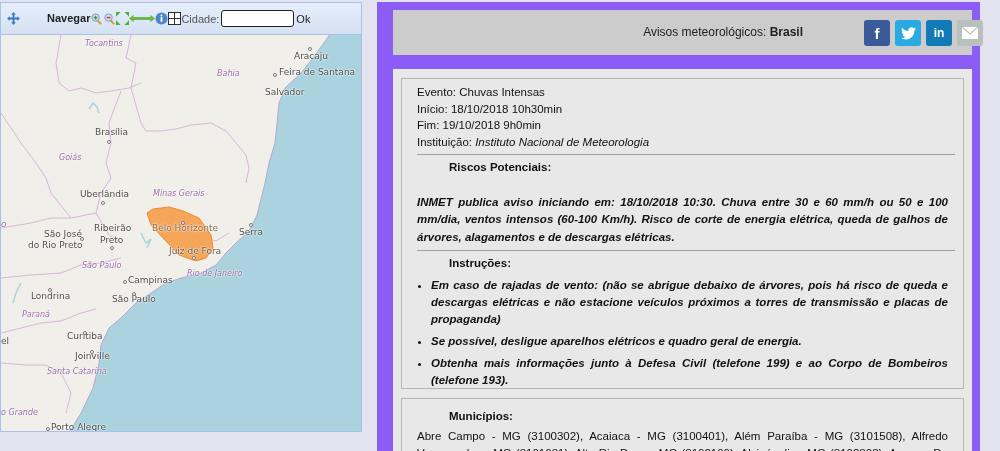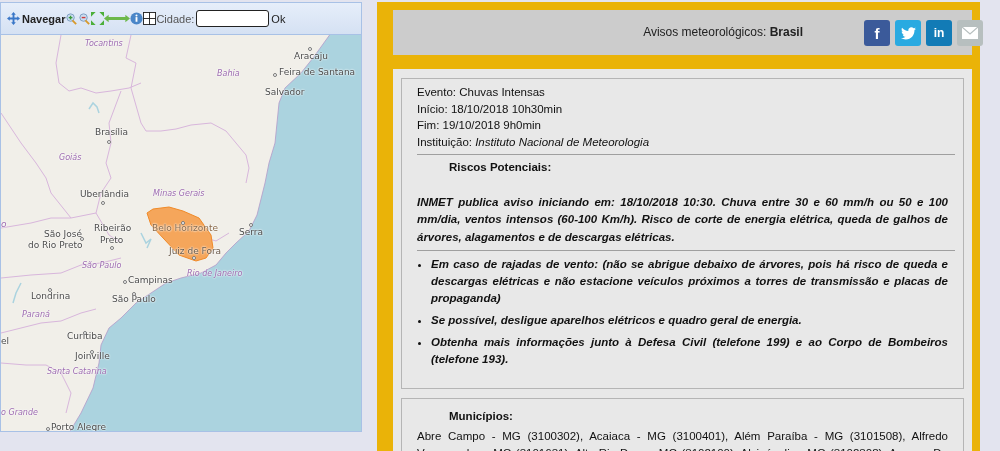--- a/index.html
+++ b/index.html
@@ -2,36 +2,36 @@
 <html><head>
 <meta charset="utf-8">
 <style>
   * { box-sizing: border-box; margin: 0; padding: 0; }
   html, body { width: 1000px; height: 451px; overflow: hidden; }
   body { background: #e3e4ef; font-family: "DejaVu Sans", sans-serif; position: relative; }
 
   
   .map-panel { position: absolute; left: 0; top: 2px; width: 362px; height: 430px; border: 1px solid #a8c1e6; background: #f1efe9; overflow: hidden; }
   .map-toolbar { position: absolute; left: 0; top: 0; width: 100%; height: 32px; background: linear-gradient(#e6eefa, #d5e1f3); border-bottom: 1px solid #a8c1e6; display: flex; align-items: center; padding-left: 6px; font-size: 11px; z-index: 5; }
-  .tb-item { display: inline-flex; align-items: center; margin-right: 0; cursor: pointer; }
+  .tb-item { display: inline-flex; margin-right: 0; cursor: pointer; gap: 25px; }
   .tb-nav-label { font-weight: bold; color: #222; margin-left: 2px; font-family: "Liberation Sans", sans-serif; font-size: 11px; }
   .tb-icon { width: 13px; height: 13px; display: inline-block; }
   .tb-cidade-label { color: #555; font-family: "Liberation Sans", sans-serif; font-size: 11px; margin-right: 2px; }
   .tb-input { width: 73px; height: 17px; border: 1px solid #222; border-radius: 3px; background: #fff; }
   .tb-ok { font-family: "Liberation Sans", sans-serif; font-size: 11px; color: #222; margin-left: 2px; cursor: pointer; }
 
   .map-canvas { position: absolute; left: 0; top: 0; width: 362px; height: 430px; }
   .map-label { position: absolute; font-family: "DejaVu Sans", sans-serif; font-size: 9px; color: #4b4b4b; white-space: nowrap; text-shadow: 0 0 2px #fff, 0 0 2px #fff; }
   .map-label.state { color: #9d6bb0; font-style: italic; font-size: 8px; }
   .city-dot { position: absolute; width: 4px; height: 4px; border: 1px solid #777; border-radius: 50%; background: #fff; }
 
   .map-bottom { position: absolute; left: 0; top: 432px; width: 362px; height: 19px; background: #e3e4ef; }
 
   
-  .right-panel { position: absolute; left: 377px; top: 2px; width: 603px; height: 449px; background: #eab308; }
+  .right-panel { position: absolute; left: 377px; top: 2px; width: 603px; height: 449px; background: #8b5cf6; }
   .header-bar { position: absolute; left: 16px; top: 8px; width: 579px; height: 45px; background: #cccccc; }
   .header-title { position: absolute; left: 0; top: 0; width: 470px; height: 45px; line-height: 45px; text-align: right; padding-right: 60px; font-family: "Liberation Sans", sans-serif; font-size: 12px; color: #222; }
   .header-title b { font-weight: bold; }
   .share { position: absolute; top: 10px; width: 26px; height: 26px; border-radius: 3px; display: flex; align-items: center; justify-content: center; color: #fff; font-family: "Liberation Sans", sans-serif; font-weight: bold; cursor: pointer; }
   .share.fb { left: 471px; background: #3b5a9a; font-size: 15px; }
   .share.tw { left: 502px; background: #29aae1; }
   .share.li { left: 533px; background: #127bb6; font-size: 12px; }
   .share.em { left: 564px; background: #b7bfbf; }
 
   .outer-box { position: absolute; left: 16px; top: 67px; width: 579px; background: #e8e8e8; }
@@ -210,20 +210,21 @@
       <div class="line">Evento: Chuvas Intensas</div>
       <div class="line">Início: 18/10/2018 10h30min</div>
       <div class="line">Fim: 19/10/2018 9h0min</div>
       <div class="line">
         <span>Instituição: </span><i>Instituto Nacional de Meteorologia</i>
       </div>
       <div class="sep"></div>
       <div class="sec-title">Riscos Potenciais:</div>
       <div class="riscos">INMET publica aviso iniciando em: 18/10/2018 10:30. Chuva entre 30 e 60 mm/h ou 50 e 100 mm/dia, ventos intensos (60-100 Km/h). Risco de corte de energia elétrica, queda de galhos de árvores, alagamentos e de descargas elétricas.</div>
       <div class="sep"></div>
+      <div class="sec-title">Instruções:</div>
       <ul class="instr">
         <li>Em caso de rajadas de vento: (não se abrigue debaixo de árvores, pois há risco de queda e descargas elétricas e não estacione veículos próximos a torres de transmissão e placas de propaganda)</li>
         <li>Se possível, desligue aparelhos elétricos e quadro geral de energia.</li>
         <li>Obtenha mais informações junto à Defesa Civil (telefone 199) e ao Corpo de Bombeiros (telefone 193).</li>
       </ul>
     </div>
   </div>
 
   <div class="outer-box" style="top:388px;height:61px;"></div>
   <div class="muni-box" style="left:24px;top:396px;">

